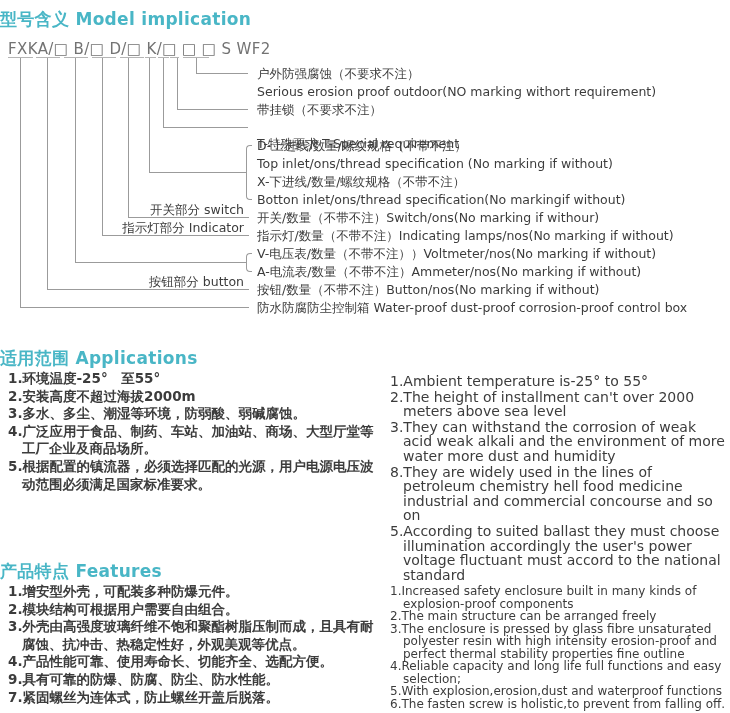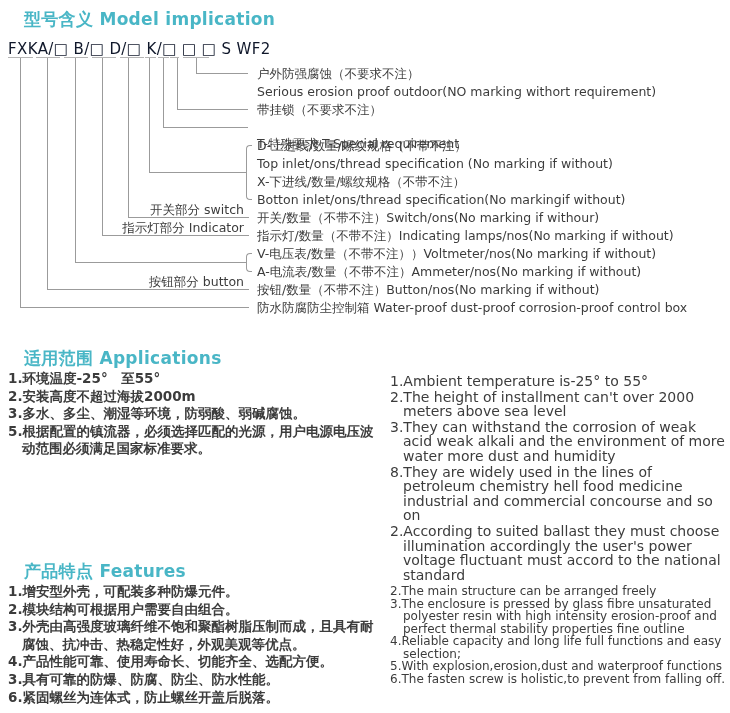--- a/index.html
+++ b/index.html
@@ -2,26 +2,26 @@
 <html><head>
 <meta charset="utf-8">
 <style>
   html,body { margin:0; padding:0; background:#ffffff; }
   .page {
     position:relative; width:730px; height:713px; background:#fff;
     font-family:"DejaVu Sans","Liberation Sans",sans-serif;
     color:var(--text,#3c3c3c); overflow:hidden;
   }
   .sec-title {
-    position:absolute; left:24px; font-size:17px; font-weight:bold;
+    position:absolute; left:0; font-size:17px; font-weight:bold;
     color:var(--accent,#49b6c6); letter-spacing:0.3px; white-space:nowrap;
   }
   .code {
     position:absolute; left:8px; top:40px; font-size:15px; letter-spacing:0.4px;
-    color:#0f172a; white-space:nowrap;
+    color:#737373; white-space:nowrap;
   }
   .tick { position:absolute; top:57px; height:1px; background:#b5b5b5; }
   .vl { position:absolute; width:1px; background:var(--line,#9b9b9b); }
   .hl { position:absolute; height:1px; background:var(--line,#9b9b9b); }
   .bracket {
     position:absolute; left:246px; width:6px;
     border:1px solid var(--line,#9b9b9b); border-right:none;
     border-radius:4px 0 0 4px; box-sizing:border-box; background:transparent;
   }
   .mline {
@@ -97,40 +97,42 @@
   <div class="mline" style="top:246px">V-电压表/数量（不带不注））Voltmeter/nos(No marking if without)</div>
   <div class="mline" style="top:282px">按钮/数量（不带不注）Button/nos(No marking if without)</div>
   <div class="mline" style="top:264px">A-电流表/数量（不带不注）Ammeter/nos(No marking if without)</div>
   <div class="mline" style="top:300px">防水防腐防尘控制箱 Water-proof dust-proof corrosion-proof control box</div>
 
   <div class="sec-title" style="top:347px">适用范围 Applications</div>
   <div class="col zh-col" style="left:8px;top:370px;width:366px">
       <div class="item">1.环境温度-25°　至55°</div>
       <div class="item">2.安装高度不超过海拔2000m</div>
       <div class="item">3.多水、多尘、潮湿等环境，防弱酸、弱碱腐蚀。</div>
+      <div class="item">4.广泛应用于食品、制药、车站、加油站、商场、大型厅堂等工厂企业及商品场所。</div>
       <div class="item">5.根据配置的镇流器，必须选择匹配的光源，用户电源电压波动范围必须满足国家标准要求。</div>
     </div>
   <div class="col en-col" style="left:390px;top:374px;width:336px">
       <div class="item">1.Ambient temperature is-25°   to 55°</div>
       <div class="item">2.The height of installment can't over 2000 meters above sea level</div>
       <div class="item">3.They can withstand the corrosion of weak acid weak alkali and the environment of more water more dust and humidity</div>
       <div class="item">8.They are widely used in the lines of petroleum chemistry hell food medicine industrial and commercial concourse and so on</div>
-      <div class="item">2.According to suited ballast they must choose illumination accordingly the user's power voltage fluctuant must accord to the national standard</div>
+      <div class="item">5.According to suited ballast they must choose illumination accordingly the user's power voltage fluctuant must accord to the national standard</div>
     </div>
 
   <div class="sec-title" style="top:560px">产品特点 Features</div>
   <div class="col zh-col" style="left:8px;top:583px;width:366px">
       <div class="item">1.增安型外壳，可配装多种防爆元件。</div>
       <div class="item">2.模块结构可根据用户需要自由组合。</div>
       <div class="item">3.外壳由高强度玻璃纤维不饱和聚酯树脂压制而成，且具有耐腐蚀、抗冲击、热稳定性好，外观美观等优点。</div>
       <div class="item">4.产品性能可靠、使用寿命长、切能齐全、选配方便。</div>
-      <div class="item">3.具有可靠的防爆、防腐、防尘、防水性能。</div>
-      <div class="item">6.紧固螺丝为连体式，防止螺丝开盖后脱落。</div>
+      <div class="item">9.具有可靠的防爆、防腐、防尘、防水性能。</div>
+      <div class="item">7.紧固螺丝为连体式，防止螺丝开盖后脱落。</div>
     </div>
   <div class="col en-col tight" style="left:390px;top:585px;width:337px">
+      <div class="item">1.Increased safety enclosure built in many kinds of explosion-proof components</div>
       <div class="item">2.The main structure can be arranged freely</div>
       <div class="item">3.The enclosure is pressed by glass fibre unsaturated polyester resin with high intensity erosion-proof and perfect thermal stability properties fine outline</div>
       <div class="item">4.Reliable capacity and long life full functions and easy selection;</div>
       <div class="item">5.With explosion,erosion,dust and waterproof functions</div>
       <div class="item">6.The fasten screw is holistic,to prevent from falling off.</div>
     </div>
 
 </div>
 
 </body></html>

